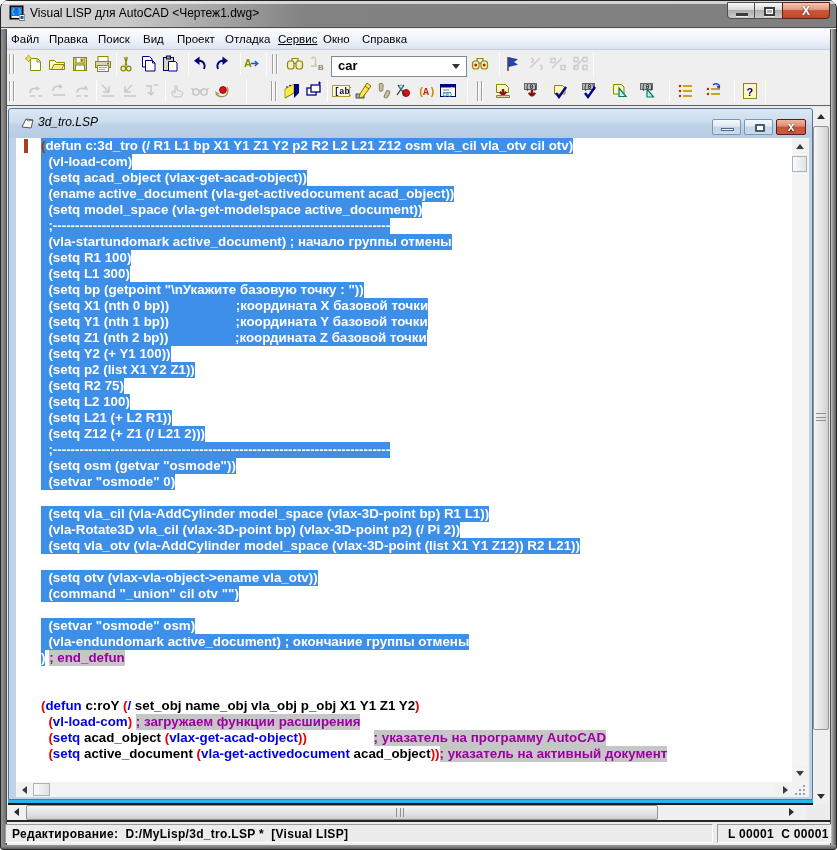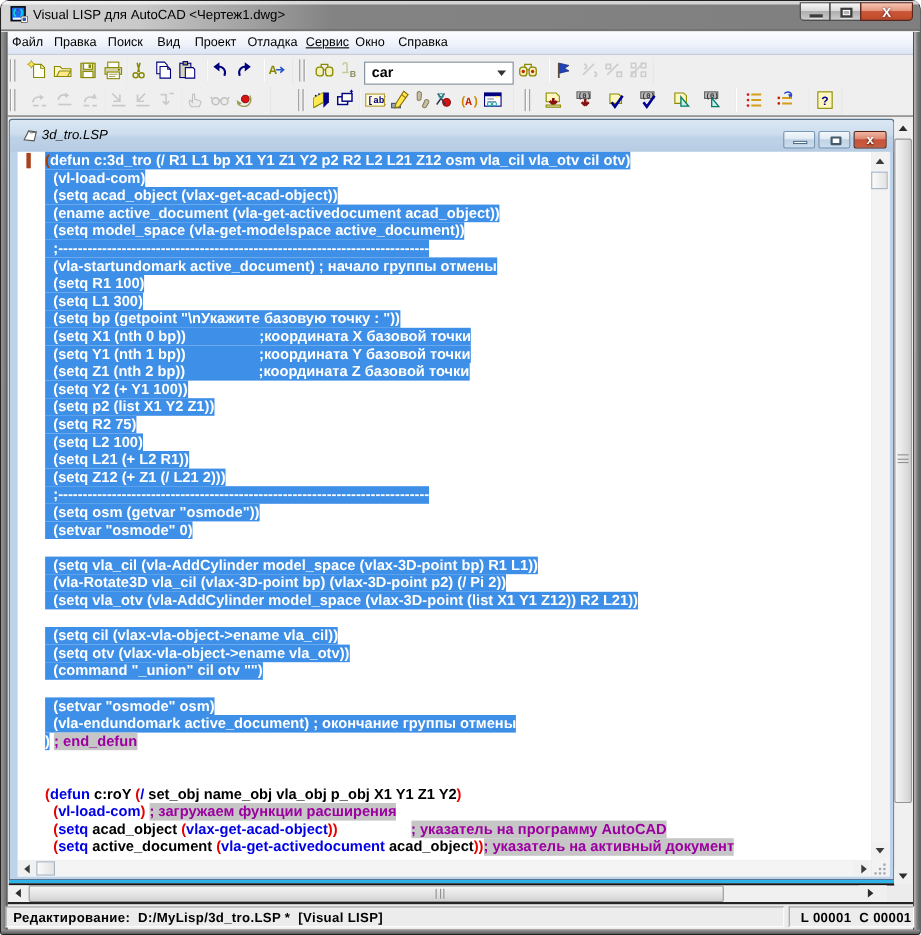--- a/index.html
+++ b/index.html
@@ -399,21 +399,20 @@
 <div><span class="s">  (setq L21 (+ L2 R1))</span></div>
 <div><span class="s">  (setq Z12 (+ Z1 (/ L21 2)))</span></div>
 <div><span class="s">  ;----------------------------------------------------------------------------</span></div>
 <div><span class="s">  (setq osm (getvar "osmode"))</span></div>
 <div><span class="s">  (setvar "osmode" 0)</span></div>
 <div> </div>
 <div><span class="s">  (setq vla_cil (vla-AddCylinder model_space (vlax-3D-point bp) R1 L1))</span></div>
 <div><span class="s">  (vla-Rotate3D vla_cil (vlax-3D-point bp) (vlax-3D-point p2) (/ Pi 2))</span></div>
 <div><span class="s">  (setq vla_otv (vla-AddCylinder model_space (vlax-3D-point (list X1 Y1 Z12)) R2 L21))</span></div>
 <div> </div>
-<div><span class="s">  (setq cil (vlax-vla-object-&gt;ename vla_cil))</span></div>
 <div><span class="s">  (setq otv (vlax-vla-object-&gt;ename vla_otv))</span></div>
 <div><span class="s">  (command "_union" cil otv "")</span></div>
 <div> </div>
 <div><span class="s">  (setvar "osmode" osm)</span></div>
 <div><span class="s">  (vla-endundomark active_document) ; окончание группы отмены</span></div>
 <div><span class="s">)</span> <span class="c">; end_defun</span></div>
 <div> </div>
 <div> </div>
 <div><span class="r">(</span><span class="b">defun</span> c:roY <span class="r">(</span><span class="b">/</span> set_obj name_obj vla_obj p_obj X1 Y1 Z1 Y2<span class="r">)</span></div>
 <div>  <span class="r">(</span><span class="b">vl-load-com</span><span class="r">)</span> <span class="c">; загружаем функции расширения</span></div>

